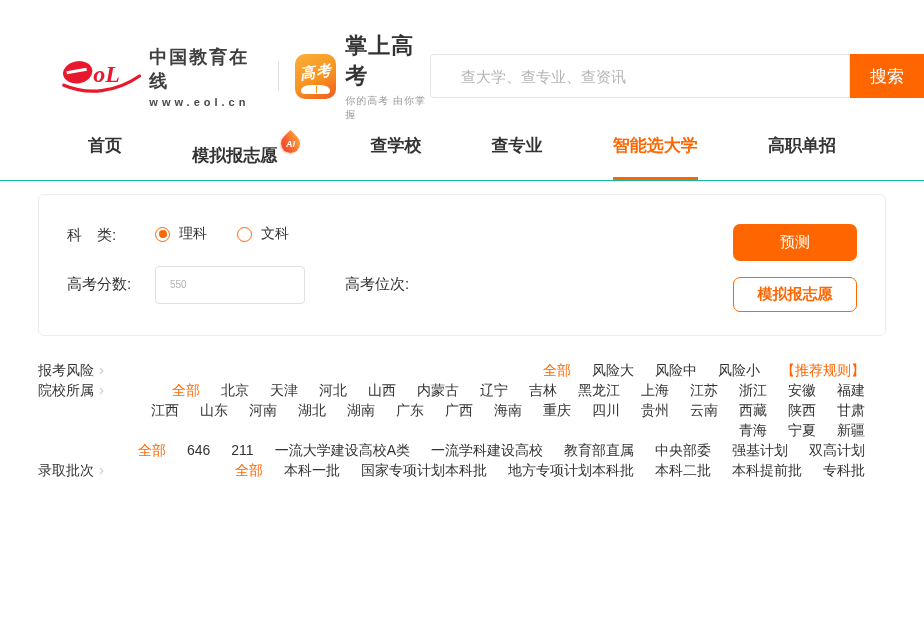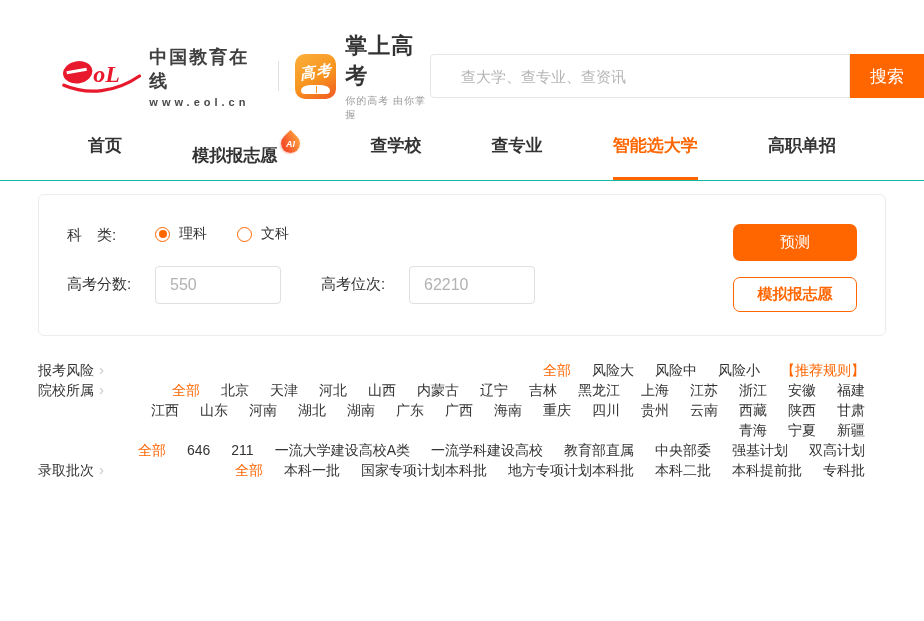--- a/index.html
+++ b/index.html
@@ -51,22 +51,22 @@
     padding:30px 28px 28px; height:142px;}
   .form-row{display:flex; align-items:center;}
   .form-row + .form-row{margin-top:20px;}
   .form-label{width:88px; font-size:15px; color:#333; flex-shrink:0;}
   .radio-opt{display:inline-flex; align-items:center; margin-right:30px; cursor:pointer;}
   .radio-circle{width:15px; height:15px; border:1px solid var(--accent); border-radius:50%;
     margin-right:9px; position:relative; flex-shrink:0;}
   .radio-circle.checked::after{content:''; position:absolute; left:2.5px; top:2.5px; right:2.5px; bottom:2.5px;
     background:var(--accent); border-radius:50%;}
   .radio-label{font-size:14px; color:#333;}
-  .num-input{width:126px; height:38px; border:1px solid #e0e0e0; border-radius:4px;
-    padding:0 14px; font-size:16px; color:#b2b2b2; outline:none;}
+  .num-input{width:150px; height:38px; border:1px solid #e0e0e0; border-radius:4px;
+    padding:0 14px; font-size:10px; color:#b2b2b2; outline:none;}
   .rank-label{margin-left:40px;}
   .btn{position:absolute; right:28px; width:124px; border-radius:7px; font-size:15px;
     cursor:pointer; font-family:inherit; display:flex; align-items:center; justify-content:center;}
   .btn-predict{top:29px; height:37px; background:var(--accent); color:#fff; border:none;}
   .btn-simulate{top:82px; height:35px; background:#fff; color:var(--accent); border:1px solid var(--accent); font-weight:bold;}
   
   .filters{margin-top:24px;}
   .filter-row{display:flex; align-items:flex-start; font-size:14px; line-height:20px;}
   .filter-label{width:110px; flex-shrink:0; color:#333; cursor:pointer;}
   .filter-label .chev{color:#c8c8c8; margin-left:5px; font-size:15px;}
@@ -129,21 +129,20 @@
             <span class="radio-label">理科</span>
           </span><span class="radio-opt">
             <span class="radio-circle"></span>
             <span class="radio-label">文科</span>
           </span></span>
     </div>
     <div class="form-row">
       <span class="form-label">高考分数:</span>
       <input class="num-input" type="text" value="550" style="">
       <span class="form-label rank-label">高考位次:</span>
-      <input class="num-input" type="text" value="62210" style="">
     </div>
     <button class="btn btn-predict">预测</button>
     <button class="btn btn-simulate">模拟报志愿</button>
   </div>
 
   <div class="filters" id="filter-section">
       <div class="filter-row">
         <div class="filter-label"><span>报考风险</span><span class="chev">›</span></div>
         <div class="filter-items">
           <span class="filter-item active">全部</span>

